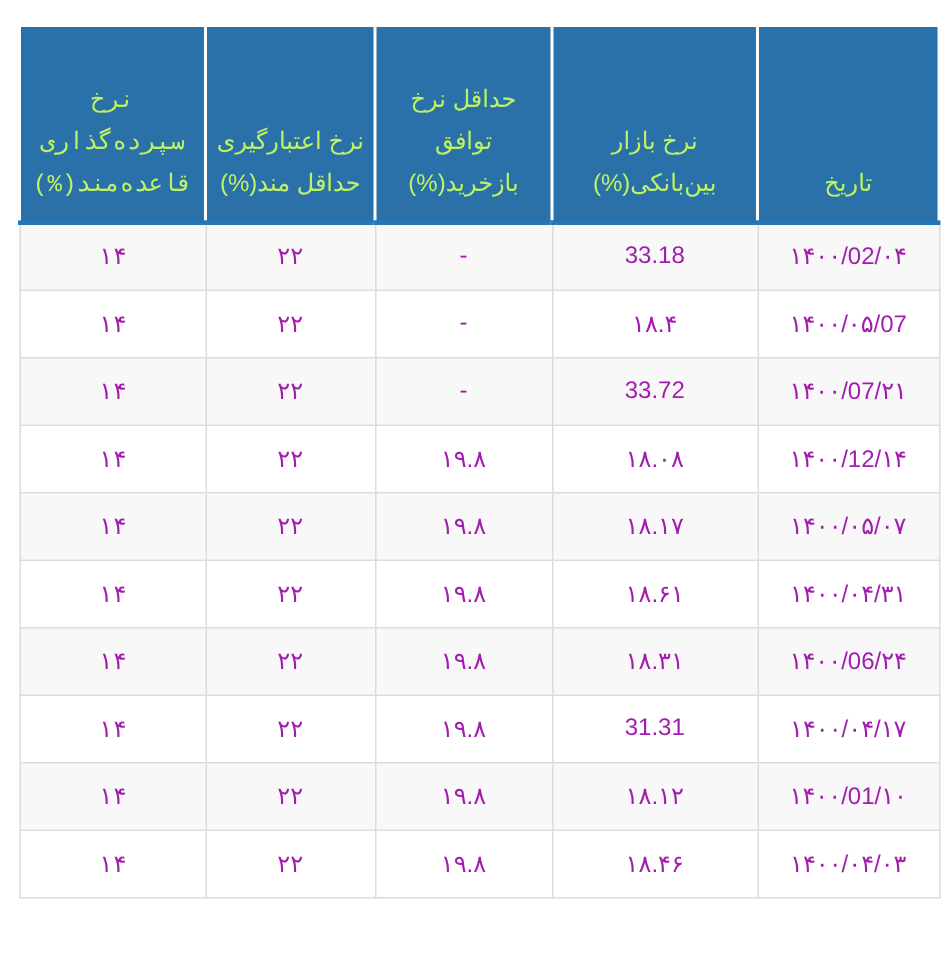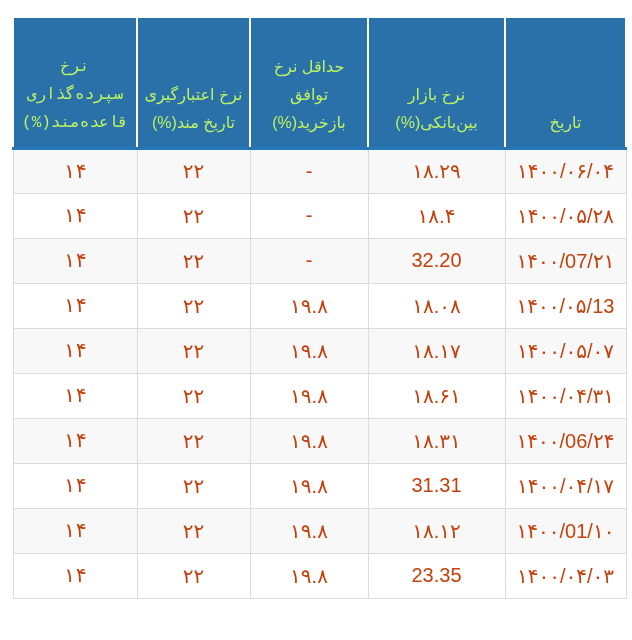--- a/index.html
+++ b/index.html
@@ -41,22 +41,22 @@
     height: 130px;
     line-height: 1.75;
     padding: 6px 5px 10px 5px;
     border-left: 2px solid #ffffff;
     border-right: 2px solid #ffffff;
     border-bottom: 3px solid #2478b9;
     word-wrap: break-word;
   }
   table.rates tbody td {
     height: 45px;
-    font-size: 20px;
-    color: #c2410c;
+    font-size: 16px;
+    color: #a21caf;
     text-align: center;
     vertical-align: middle;
     padding: 0 6px;
     border: 1px solid #dcdcdc;
     direction: rtl;
   }
   table.rates tbody tr:nth-child(odd) td { background: #f8f8f8; }
   table.rates tbody tr:nth-child(even) td { background: #ffffff; }
   
   table.rates th:nth-child(1), table.rates td:nth-child(1) { width: 121px; margin-top: 20px; }
@@ -69,48 +69,48 @@
 <body>
 
 <div class="page">
   <div class="table-wrap">
     <table class="rates" dir="rtl">
       <thead>
         <tr>
             <th>تاریخ</th>
             <th>نرخ بازار بین‌بانکی(%)</th>
             <th>حداقل نرخ توافق بازخرید(%)</th>
-            <th>نرخ اعتبارگیری تاریخ مند(%)</th>
+            <th>نرخ اعتبارگیری حداقل مند(%)</th>
             <th>نرخ سپرده‌گذاری قاعده‌مند(%)</th>
           </tr>
       </thead>
       <tbody>
           <tr>
-            <td>۱۴۰۰/۰۶/۰۴</td>
-            <td>۱۸.۲۹</td>
+            <td>۱۴۰۰/02/۰۴</td>
+            <td>33.18</td>
             <td>-</td>
             <td>۲۲</td>
             <td>۱۴</td>
           </tr>
           <tr>
-            <td>۱۴۰۰/۰۵/۲۸</td>
+            <td>۱۴۰۰/۰۵/07</td>
             <td>۱۸.۴</td>
             <td>-</td>
             <td>۲۲</td>
             <td>۱۴</td>
           </tr>
           <tr>
             <td>۱۴۰۰/07/۲۱</td>
-            <td>32.20</td>
+            <td>33.72</td>
             <td>-</td>
             <td>۲۲</td>
             <td>۱۴</td>
           </tr>
           <tr>
-            <td>۱۴۰۰/۰۵/13</td>
+            <td>۱۴۰۰/12/۱۴</td>
             <td>۱۸.۰۸</td>
             <td>۱۹.۸</td>
             <td>۲۲</td>
             <td>۱۴</td>
           </tr>
           <tr>
             <td>۱۴۰۰/۰۵/۰۷</td>
             <td>۱۸.۱۷</td>
             <td>۱۹.۸</td>
             <td>۲۲</td>
@@ -139,21 +139,21 @@
           </tr>
           <tr>
             <td>۱۴۰۰/01/۱۰</td>
             <td>۱۸.۱۲</td>
             <td>۱۹.۸</td>
             <td>۲۲</td>
             <td>۱۴</td>
           </tr>
           <tr>
             <td>۱۴۰۰/۰۴/۰۳</td>
-            <td>23.35</td>
+            <td>۱۸.۴۶</td>
             <td>۱۹.۸</td>
             <td>۲۲</td>
             <td>۱۴</td>
           </tr>
         </tbody>
     </table>
   </div>
 </div>
 
 </body></html>

